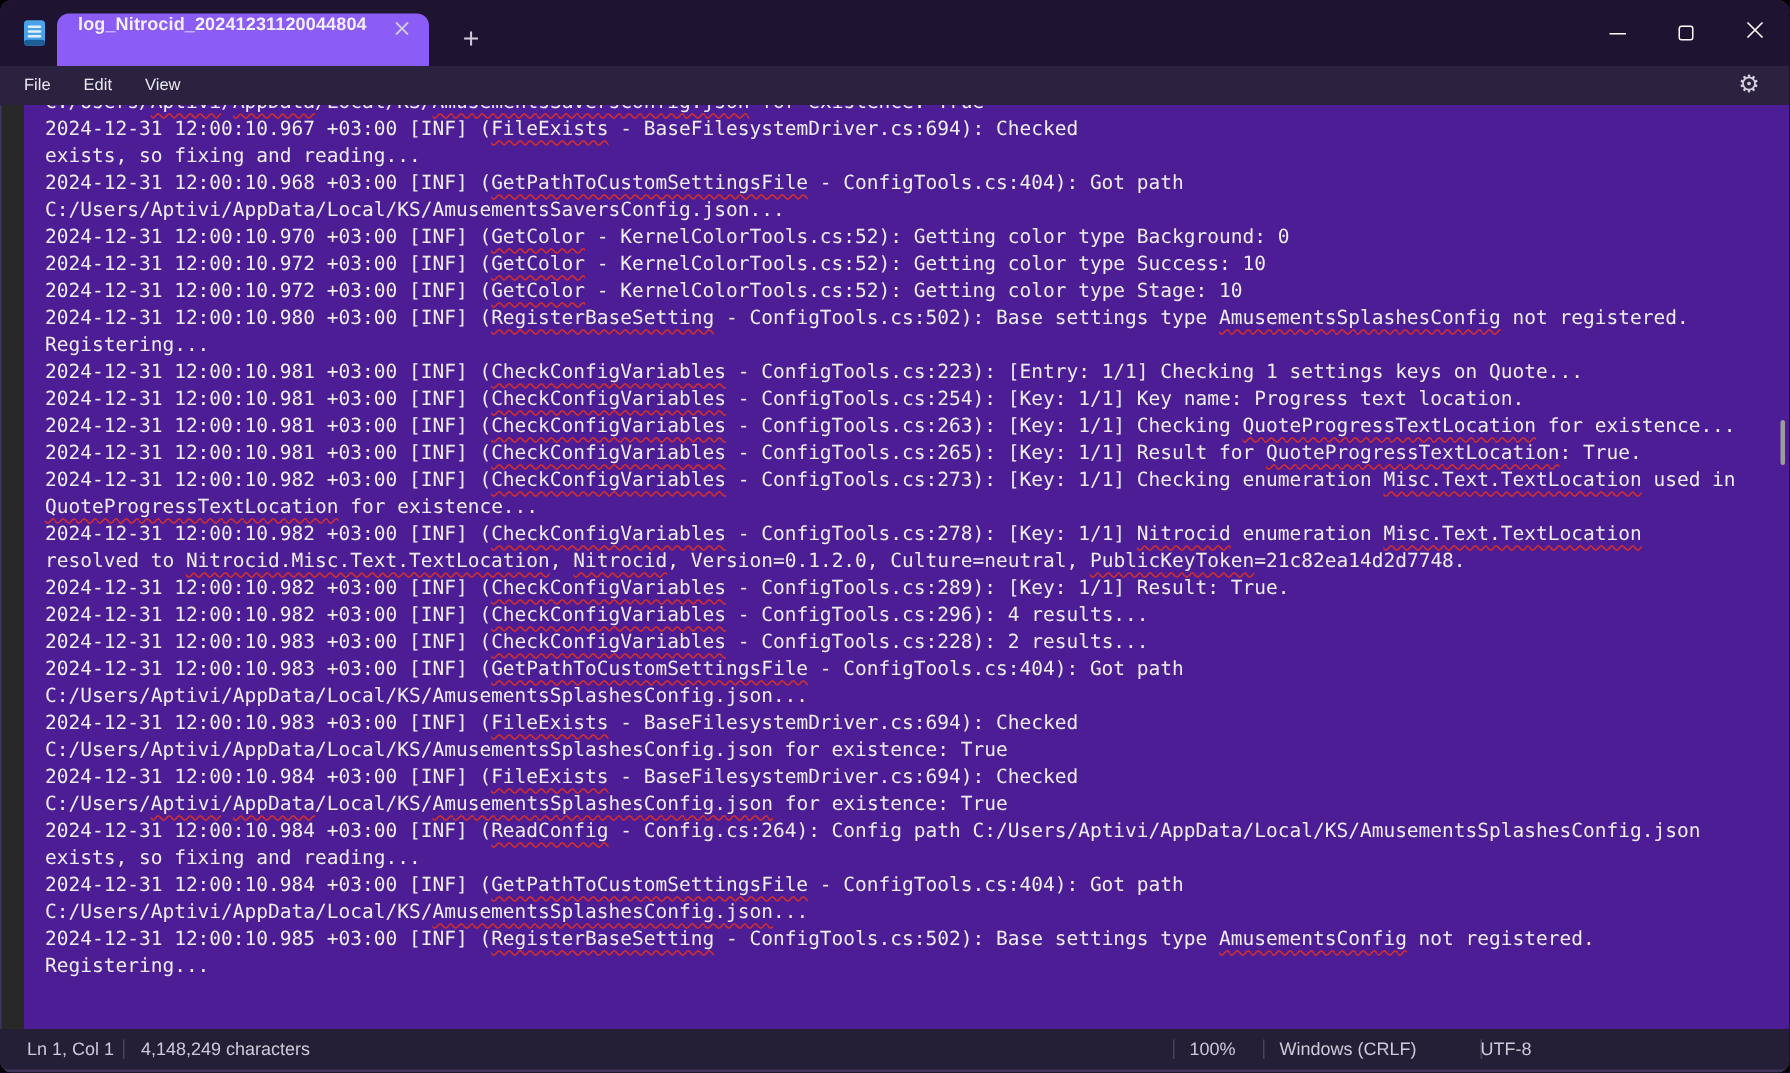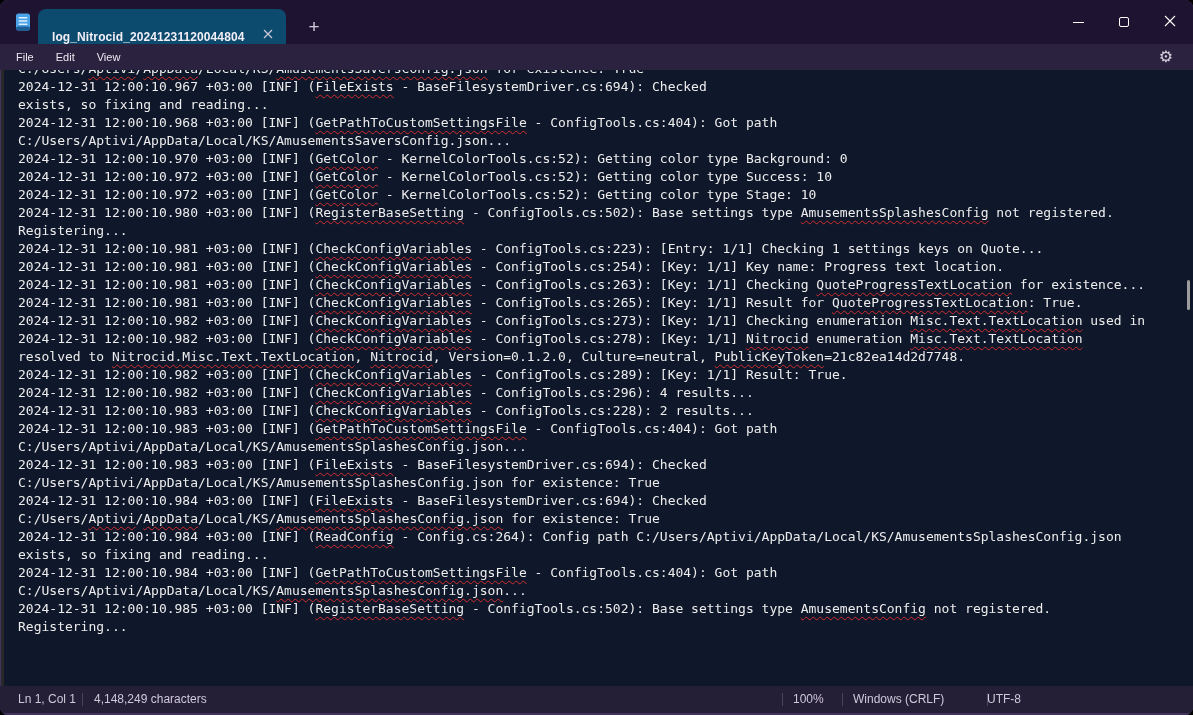--- a/index.html
+++ b/index.html
@@ -9,41 +9,41 @@
     border-radius:8px;overflow:hidden;
     background:#282828;
     box-shadow:inset 0 0 0 1px #41345c;
     font-family:"Liberation Sans",sans-serif;
   }
   
   .titlebar{position:absolute;top:0;left:0;right:0;height:44px;background:#1e1431;}
   .app-icon{position:absolute;left:13px;top:12px;width:20px;height:20px;}
   .tab{
     position:absolute;left:38px;top:9px;height:35px;width:248px;
-    background:#0c4a6e;border-radius:8px 8px 0 0;
-    display:flex;align-items:flex-end;padding:0 8px 0 14px;
+    background:#8b5cf6;border-radius:8px 8px 0 0;
+    display:flex;align-items:flex-start;padding:0 8px 0 14px;
   }
   .tab-title{flex:1;color:#f2eff6;font-size:12px;font-weight:700;letter-spacing:.1px;
     white-space:nowrap;overflow:hidden;}
   .icon-btn{display:flex;align-items:center;justify-content:center;border-radius:4px;cursor:default;}
   .tab-close{width:20px;height:20px;color:#cfc9da;}
   .new-tab{position:absolute;left:300px;top:13px;width:28px;height:26px;
     color:#cfc9da;font-size:19px;font-weight:400;line-height:1;}
   .caption-buttons{position:absolute;right:0;top:0;height:44px;display:flex;}
   .caption-btn{width:46px;height:44px;display:flex;align-items:center;justify-content:center;color:#ffffff;}
   .glyph-min{width:11px;height:1px;background:#fff;}
   .glyph-max{width:10px;height:10px;border:1.2px solid #fff;border-radius:2px;}
   
   .menubar{position:absolute;top:44px;left:0;right:0;height:26px;background:#2b2240;
     display:flex;align-items:center;padding-left:5px;}
   .menu-item{color:#ece8f1;font-size:11px;padding:3px 11px;border-radius:4px;}
   .settings-btn{position:absolute;right:14px;top:45px;width:26px;height:24px;
     color:#d5d1dc;font-size:16px;line-height:1;}
   
-  .editor{position:absolute;top:70px;left:4px;right:0;height:616px;background:#0f172a;overflow:hidden;}
+  .editor{position:absolute;top:70px;left:16px;right:0;height:616px;background:#4c1d95;overflow:hidden;}
   .editor-content{padding:0 14px;}
   .line{
     font-family:"DejaVu Sans Mono","Liberation Mono",monospace;
     font-size:13px;line-height:18px;color:#ededed;white-space:pre;
   }
   .line:first-child{margin-top:-10px;}
   .sq{
     text-decoration-line:underline;
     text-decoration-style:wavy;
     text-decoration-color:#d02e2e;
@@ -124,20 +124,21 @@
         <div class="line"><span>2024-12-31 12:00:10.970 +03:00 [INF] (</span><span class="sq">GetColor</span><span> - KernelColorTools.cs:52): Getting color type Background: 0</span></div>
         <div class="line"><span>2024-12-31 12:00:10.972 +03:00 [INF] (</span><span class="sq">GetColor</span><span> - KernelColorTools.cs:52): Getting color type Success: 10</span></div>
         <div class="line"><span>2024-12-31 12:00:10.972 +03:00 [INF] (</span><span class="sq">GetColor</span><span> - KernelColorTools.cs:52): Getting color type Stage: 10</span></div>
         <div class="line"><span>2024-12-31 12:00:10.980 +03:00 [INF] (</span><span class="sq">RegisterBaseSetting</span><span> - ConfigTools.cs:502): Base settings type </span><span class="sq">AmusementsSplashesConfig</span><span> not registered.</span></div>
         <div class="line"><span>Registering...</span></div>
         <div class="line"><span>2024-12-31 12:00:10.981 +03:00 [INF] (</span><span class="sq">CheckConfigVariables</span><span> - ConfigTools.cs:223): [Entry: 1/1] Checking 1 settings keys on Quote...</span></div>
         <div class="line"><span>2024-12-31 12:00:10.981 +03:00 [INF] (</span><span class="sq">CheckConfigVariables</span><span> - ConfigTools.cs:254): [Key: 1/1] Key name: Progress text location.</span></div>
         <div class="line"><span>2024-12-31 12:00:10.981 +03:00 [INF] (</span><span class="sq">CheckConfigVariables</span><span> - ConfigTools.cs:263): [Key: 1/1] Checking </span><span class="sq">QuoteProgressTextLocation</span><span> for existence...</span></div>
         <div class="line"><span>2024-12-31 12:00:10.981 +03:00 [INF] (</span><span class="sq">CheckConfigVariables</span><span> - ConfigTools.cs:265): [Key: 1/1] Result for </span><span class="sq">QuoteProgressTextLocation</span><span>: True.</span></div>
         <div class="line"><span>2024-12-31 12:00:10.982 +03:00 [INF] (</span><span class="sq">CheckConfigVariables</span><span> - ConfigTools.cs:273): [Key: 1/1] Checking enumeration </span><span class="sq">Misc.Text.TextLocation</span><span> used in</span></div>
+        <div class="line"><span class="sq">QuoteProgressTextLocation</span><span> for existence...</span></div>
         <div class="line"><span>2024-12-31 12:00:10.982 +03:00 [INF] (</span><span class="sq">CheckConfigVariables</span><span> - ConfigTools.cs:278): [Key: 1/1] </span><span class="sq">Nitrocid</span><span> enumeration </span><span class="sq">Misc.Text.TextLocation</span></div>
         <div class="line"><span>resolved to </span><span class="sq">Nitrocid.Misc.Text.TextLocation</span><span>, </span><span class="sq">Nitrocid</span><span>, Version=0.1.2.0, Culture=neutral, </span><span class="sq">PublicKeyToken</span><span>=21c82ea14d2d7748.</span></div>
         <div class="line"><span>2024-12-31 12:00:10.982 +03:00 [INF] (</span><span class="sq">CheckConfigVariables</span><span> - ConfigTools.cs:289): [Key: 1/1] Result: True.</span></div>
         <div class="line"><span>2024-12-31 12:00:10.982 +03:00 [INF] (</span><span class="sq">CheckConfigVariables</span><span> - ConfigTools.cs:296): 4 results...</span></div>
         <div class="line"><span>2024-12-31 12:00:10.983 +03:00 [INF] (</span><span class="sq">CheckConfigVariables</span><span> - ConfigTools.cs:228): 2 results...</span></div>
         <div class="line"><span>2024-12-31 12:00:10.983 +03:00 [INF] (</span><span class="sq">GetPathToCustomSettingsFile</span><span> - ConfigTools.cs:404): Got path</span></div>
         <div class="line"><span>C:/Users/Aptivi/AppData/Local/KS/AmusementsSplashesConfig.json...</span></div>
         <div class="line"><span>2024-12-31 12:00:10.983 +03:00 [INF] (</span><span class="sq">FileExists</span><span> - BaseFilesystemDriver.cs:694): Checked</span></div>
         <div class="line"><span>C:/Users/Aptivi/AppData/Local/KS/AmusementsSplashesConfig.json for existence: True</span></div>
         <div class="line"><span>2024-12-31 12:00:10.984 +03:00 [INF] (</span><span class="sq">FileExists</span><span> - BaseFilesystemDriver.cs:694): Checked</span></div>

